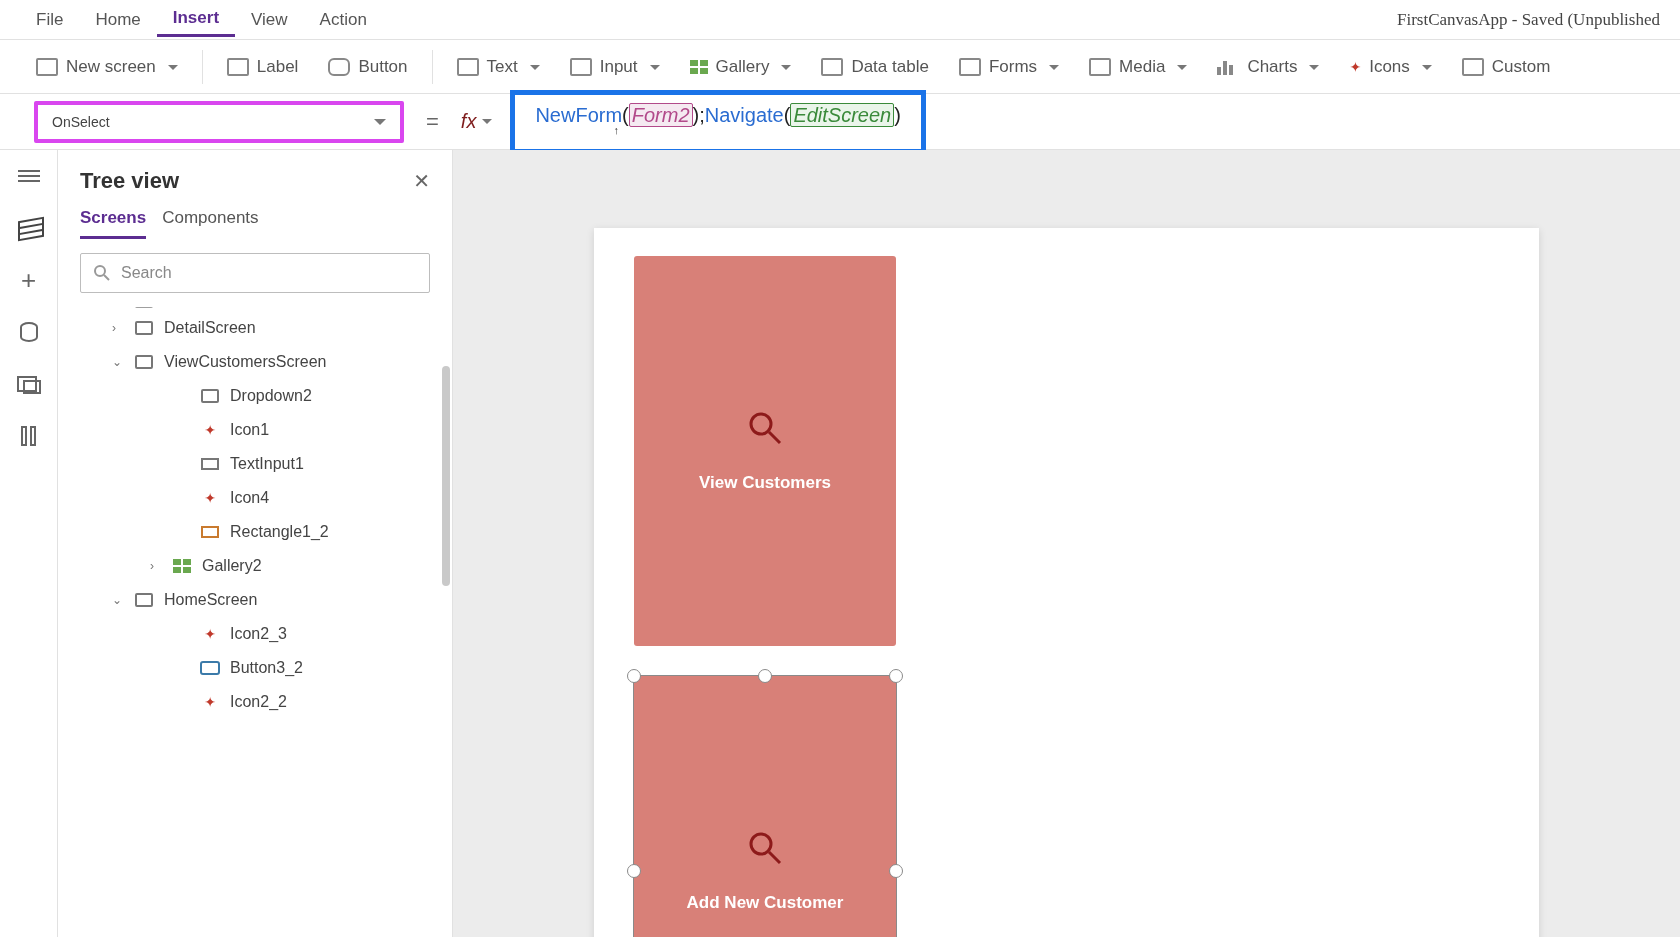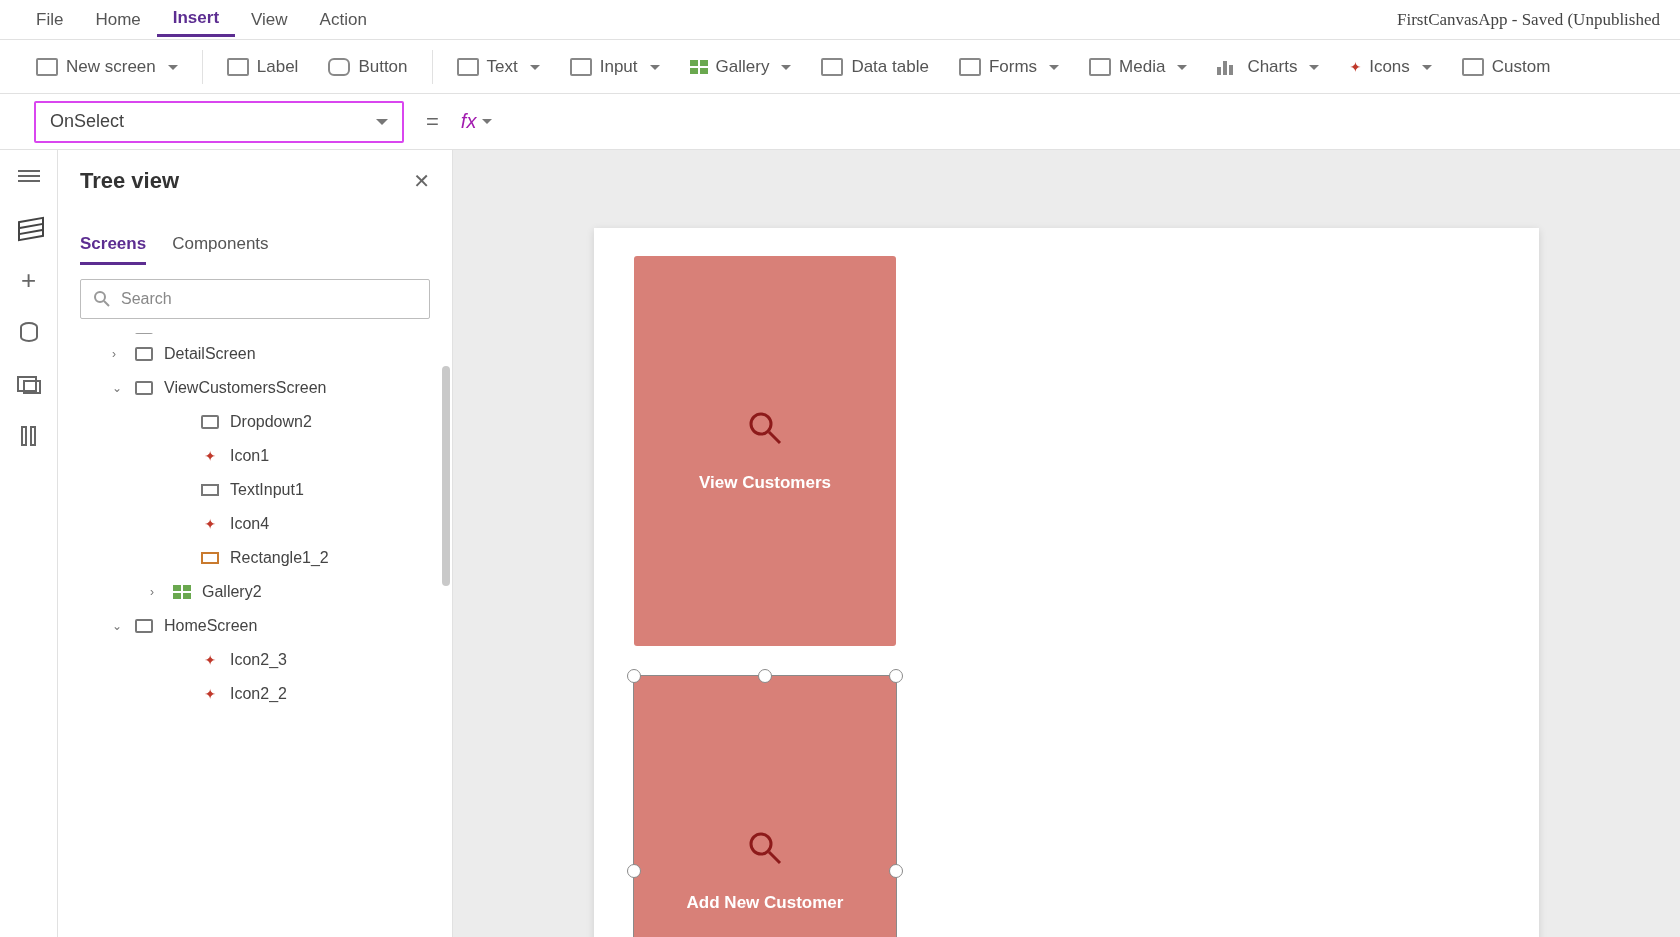--- a/index.html
+++ b/index.html
@@ -16,24 +16,24 @@
   .ribbon { display: flex; align-items: center; height: 54px; padding: 0 24px; border-bottom: 1px solid #e1e1e1; font-size: 17px; color: #555; gap: 6px; }
   .ribbon .rib-btn { display: flex; align-items: center; gap: 8px; padding: 6px 12px; cursor: pointer; }
   .ribbon .sep { width: 1px; height: 34px; background: #e1e1e1; margin: 0 6px; }
   .ribbon .chev::after { content: ""; display: inline-block; margin-left: 4px; border: 5px solid transparent; border-top-color: #777; transform: translateY(3px); }
   .icon-box { width: 22px; height: 18px; border: 2px solid #888; border-radius: 2px; display: inline-block; }
   .icon-bars { width: 22px; height: 16px; display: inline-flex; align-items: flex-end; gap: 2px; }
   .icon-bars span { display:inline-block; width:4px; background:#888; }
 
   
   .formula-row { display: flex; align-items: center; height: 56px; border-bottom: 1px solid #e1e1e1; padding: 0 34px 0 34px; gap: 18px; }
-  .prop-select { width: 370px; height: 42px; border: 2px solid #d946ef; border-radius: 2px; display: flex; align-items: center; justify-content: space-between; padding: 0 14px; font-size: 18px; color: #444; }
+  .prop-select { width: 370px; height: 42px; border: 4px solid #d946ef; border-radius: 2px; display: flex; align-items: center; justify-content: space-between; padding: 0 14px; font-size: 14px; color: #444; }
   .prop-select .chev-d { border: 6px solid transparent; border-top-color: #777; transform: translateY(3px); }
   .equals { font-size: 22px; color: #666; padding: 0 4px; }
-  .fx { font-style: italic; font-size: 20px; color: #a21caf; display:flex; align-items:center; gap:6px; }
+  .fx { font-style: italic; font-size: 20px; color: #7f1d1d; display:flex; align-items:center; gap:6px; }
   .fx .chev-d2 { border: 5px solid transparent; border-top-color: #777; transform: translateY(2px); }
   .formula-highlight { border: 5px solid #1a73e8; padding: 8px 20px 16px 20px; background: #fff; }
   .formula-text { font-family: Consolas, monospace; font-size: 20px; white-space: nowrap; }
   .tok-fn  { color: #2a6cd1; }
   .tok-arg1 { color: #b24a8a; font-style: italic; border:1px solid #b24a8a; border-radius:2px; padding:0 2px; background:#f5eaf1;}
   .tok-arg2 { color: #3a8a3a; font-style: italic; border:1px solid #3a8a3a; border-radius:2px; padding:0 2px; background:#eaf5ea;}
   .tok-pun { color: #222; }
   .caret-hint { font-size:11px; color:#333; line-height:6px; padding-left:78px;}
 
   
@@ -47,21 +47,21 @@
   .rail-layers::before,.rail-layers::after{content:"";position:absolute;left:0;width:22px;height:10px;border:2px solid #444;transform:skewY(-10deg);}
   .rail-layers::before{top:0;} .rail-layers::after{top:6px;}
   .rail-plus{ font-size:26px; line-height:20px; color:#666;}
   .rail-db{ width:18px; height:20px; border:2px solid #666; border-radius:9px/5px; }
 
   
   .treepanel { width: 395px; border-right: 1px solid #e1e1e1; display: flex; flex-direction: column; position:relative; }
   .tree-header { display:flex; align-items:center; justify-content:space-between; padding: 18px 22px 6px 22px; }
   .tree-title { font-size: 22px; font-weight: 600; color: #333; }
   .tree-close { font-size: 20px; color: #666; cursor:pointer; }
-  .tree-tabs { display:flex; gap: 26px; padding: 8px 22px 0 22px; font-size:17px; color:#555;margin-top:26px;}
+  .tree-tabs { display:flex; gap: 16px; padding: 8px 22px 0 22px; font-size:17px; color:#555;}
   .tree-tabs .tab { padding-bottom:8px; cursor:pointer;}
   .tree-tabs .tab.active { color:#5c2d91; font-weight:600; border-bottom:3px solid #5c2d91;}
   .tree-search { margin: 14px 22px; height:40px; border:1px solid #bdbdbd; border-radius:2px; display:flex; align-items:center; padding:0 12px; gap:10px; color:#888;}
   .tree-search svg{ flex:none;}
   .tree-list { flex:1; overflow-y:auto; padding-bottom:10px;}
   .tree-item { display:flex; align-items:center; gap:10px; padding:8px 22px; font-size:16px; color:#444; cursor:pointer;}
   .tree-item .arrow { width:12px; display:inline-block; color:#777; font-size:12px;}
   .tree-item.indent-1{ padding-left:54px;} 
   .tree-item.indent-2{ padding-left:92px;}
   .tree-item.indent-3{ padding-left:120px;} 
@@ -170,20 +170,26 @@
 <div class="formula-row">
   <div class="prop-select">
     <span>OnSelect</span>
     <span class="chev-d"></span>
   </div>
   <div class="equals">=</div>
   <div class="fx">
     <span>fx</span>
     <span class="chev-d2"></span>
   </div>
+  <div class="formula-highlight">
+    <div class="formula-text">
+      <span class="tok-fn">NewForm</span><span class="tok-pun">(</span><span class="tok-arg1">Form2</span><span class="tok-pun">)</span><span class="tok-pun">;</span><span class="tok-fn">Navigate</span><span class="tok-pun">(</span><span class="tok-arg2">EditScreen</span><span class="tok-pun">)</span>
+    </div>
+    <div class="caret-hint">↑</div>
+  </div>
 </div>
 
 <div class="main">
 
   <div class="leftrail">
     <div class="rail-btn">
         <div class="hamburger">
           <span></span>
           <span></span>
           <span></span>
@@ -297,20 +303,27 @@
           <span class="arrow">⌄</span>
           <span class="ti-icon">
             <span class="ti-screen"></span>
           </span>
           <span>HomeScreen</span>
         </div>
         <div class="tree-item indent-3">
           <span class="arrow"></span>
           <span class="ti-icon ti-iconset">✦</span>
           <span>Icon2_3</span>
+        </div>
+        <div class="tree-item indent-3">
+          <span class="arrow"></span>
+          <span class="ti-icon">
+            <span class="ti-btn"></span>
+          </span>
+          <span>Button3_2</span>
         </div>
         <div class="tree-item indent-3">
           <span class="arrow"></span>
           <span class="ti-icon ti-iconset">✦</span>
           <span>Icon2_2</span>
         </div>
       </div>
     <div class="scroll-thumb"></div>
   </div>
 

